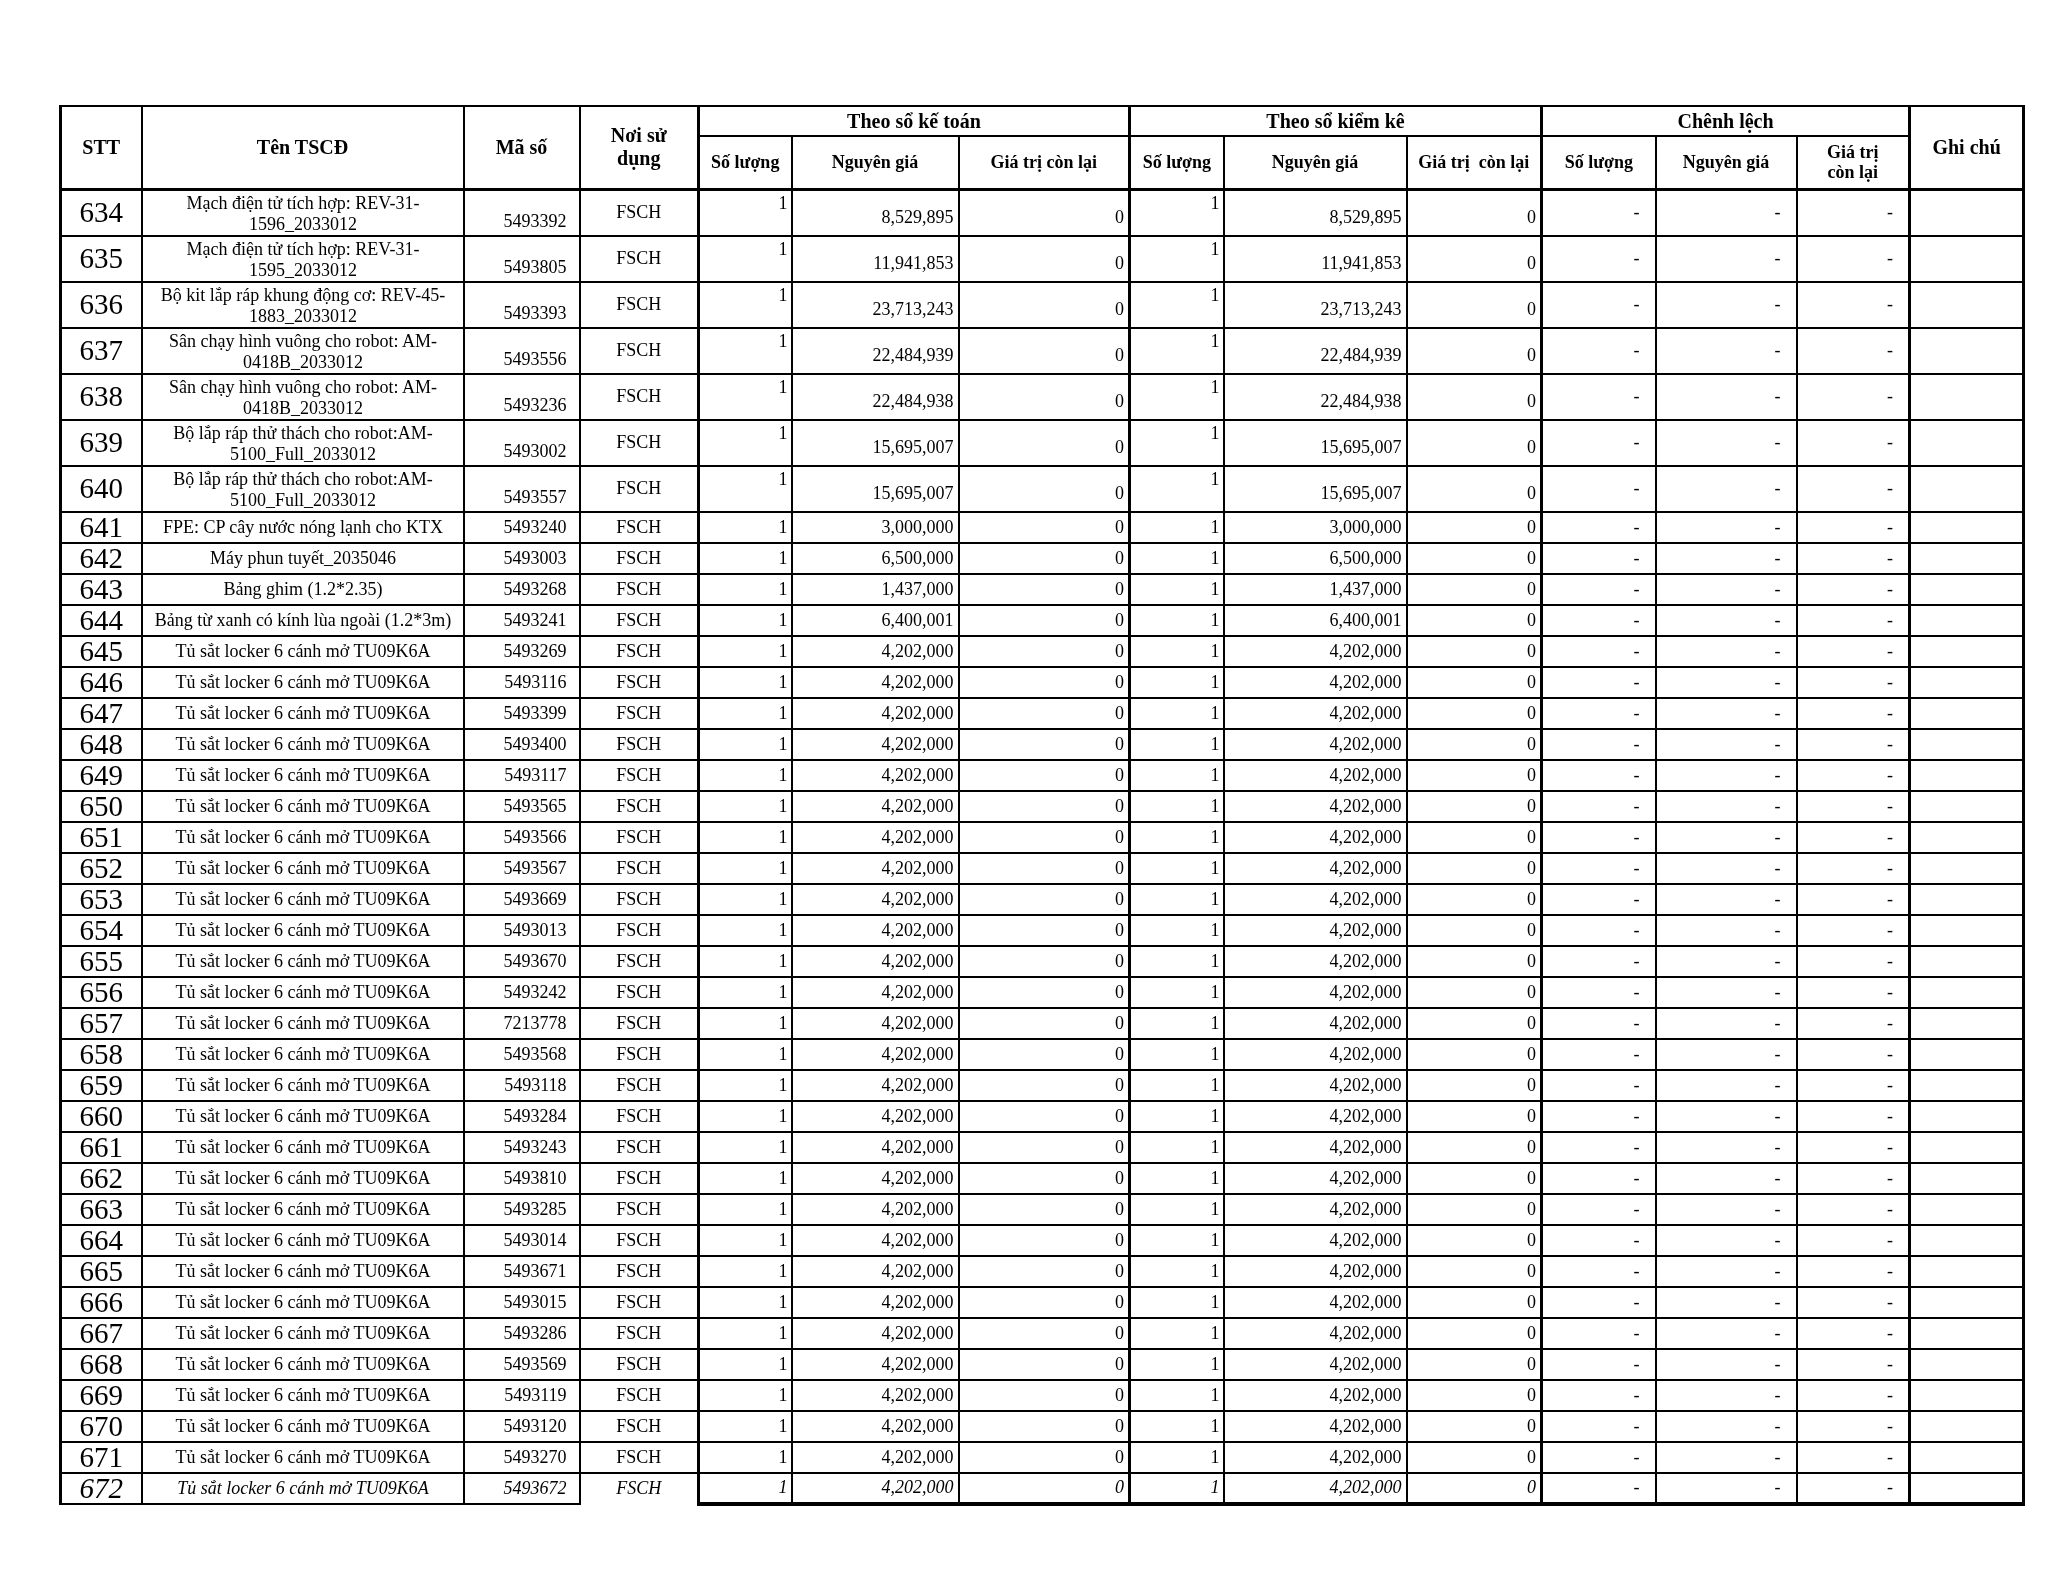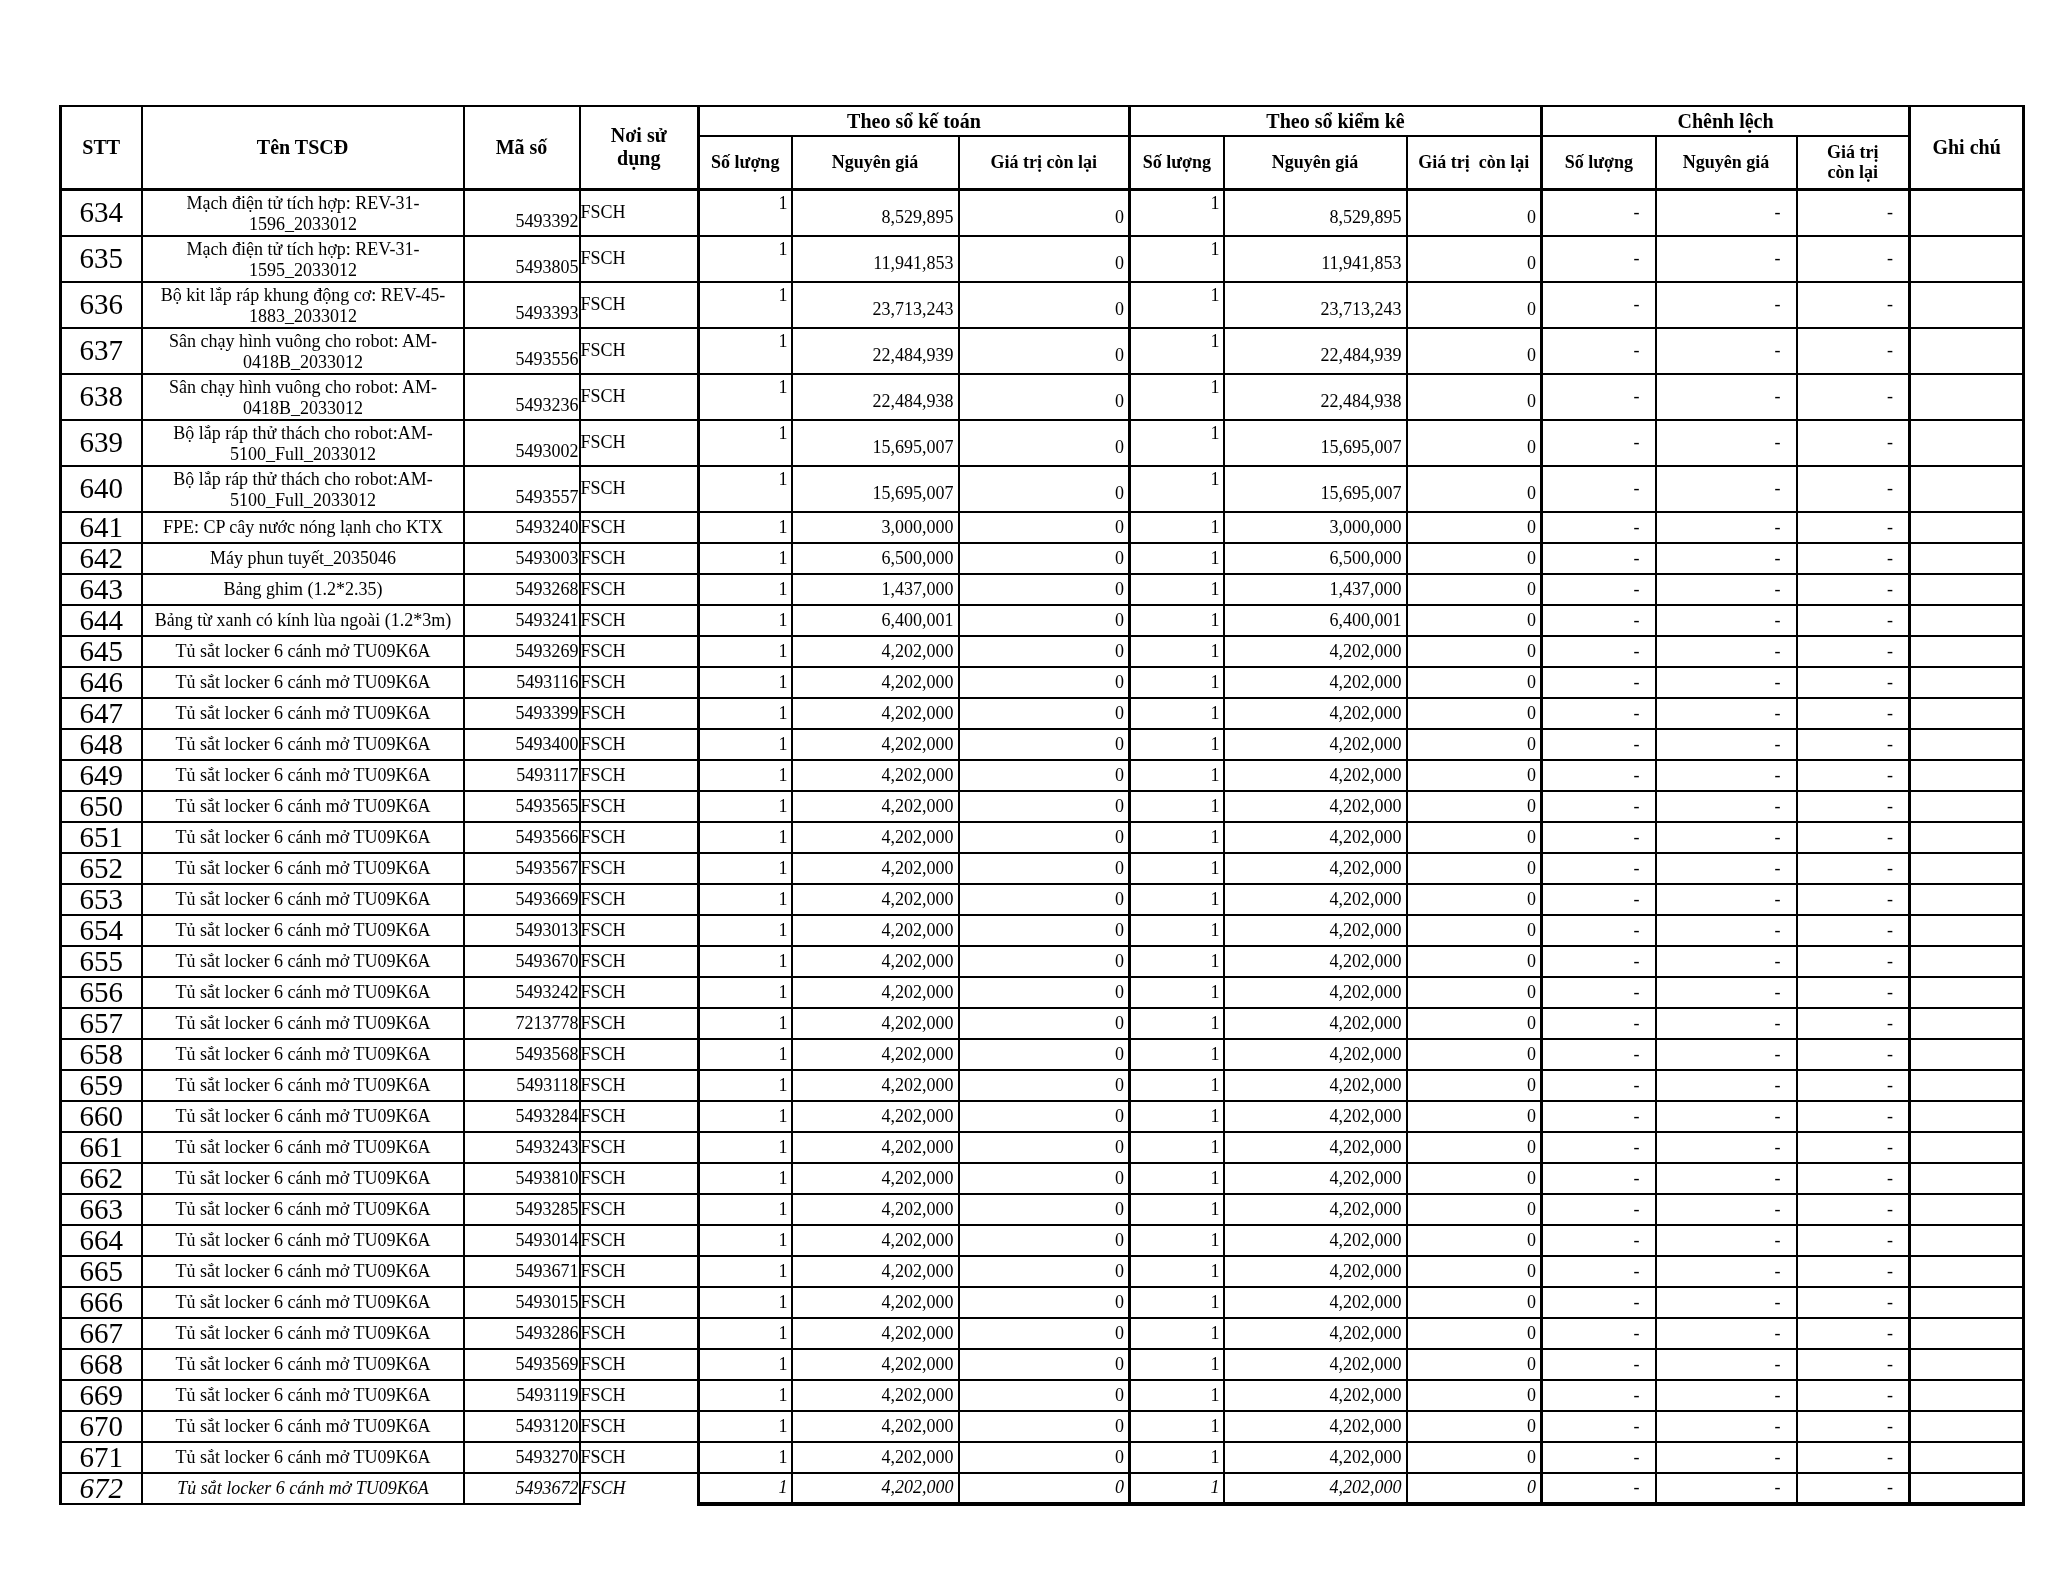--- a/index.html
+++ b/index.html
@@ -37,22 +37,22 @@
   .h-sub  { font-size: 18px; }
   tr.h-row1 { height: 30px; }
   tr.h-row2 { height: 53px; }
 
   tbody td { font-size: 18px; vertical-align: middle; }
   tbody tr { height: 28px; }
   tbody tr.double { height: 46px; }
 
   td.c-stt  { font-size: 29px; text-align: center; line-height: 1; }
   td.c-ten  { text-align: center; padding: 0 3px 0 4px; white-space: pre-line; line-height: 21px; }
-  td.c-ma   { text-align: right; padding-right: 0; }
-  td.c-noi  { text-align: left; }
+  td.c-ma   { text-align: right; padding-right: 12px; }
+  td.c-noi  { text-align: center; }
   td.c-sl   { text-align: right; padding-right: 3px; }
   td.c-money{ text-align: right; padding-right: 4px; }
   td.c-dash { text-align: right; padding-right: 15px; }
 
   tr.double td.c-ten   { vertical-align: top; padding-top: 2px; }
   tr.double td.c-ma    { vertical-align: bottom; padding-bottom: 3px; }
   tr.double td.c-sl    { vertical-align: top; padding-top: 2px; }
   tr.double td.c-money { vertical-align: bottom; padding-bottom: 7px; }
 
   .thick-r { border-right-width: 3px; }

